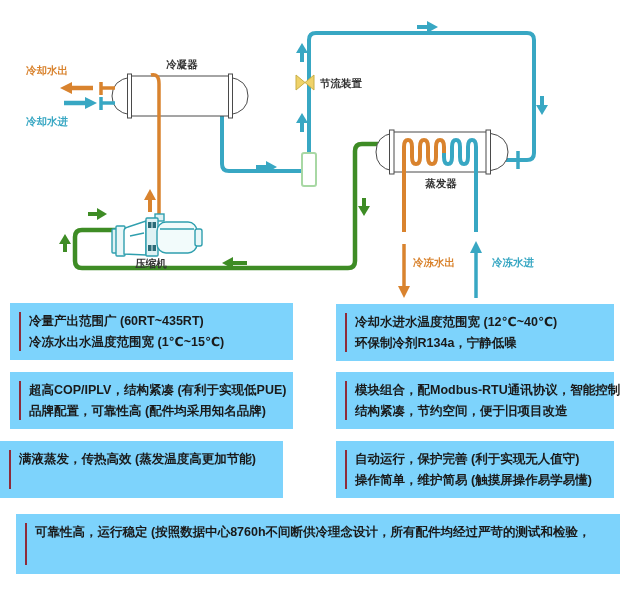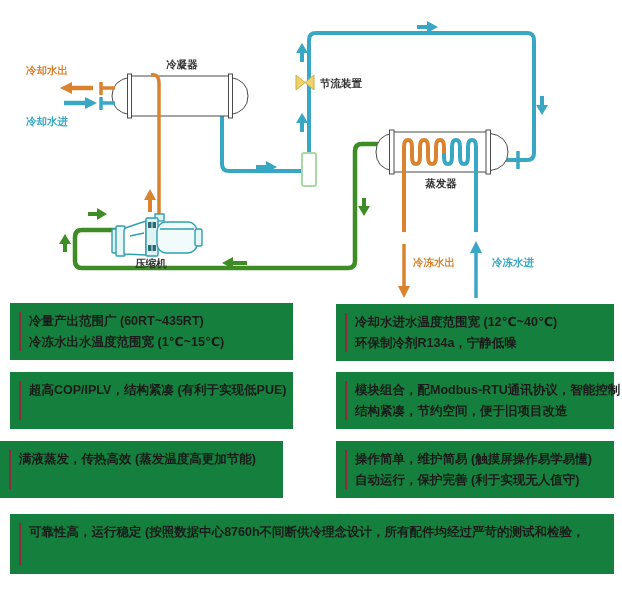--- a/index.html
+++ b/index.html
@@ -17,38 +17,38 @@
   .lbl-cold { font-size:10.5px; fill:#38a7c3; }
   .pipe-hot { stroke:#d9832e; fill:none; }
   .pipe-cold { stroke:#38a7c3; fill:none; }
   .pipe-suction { stroke:#3e8c25; fill:none; }
   .arr-hot { fill:#d9832e; }
   .arr-cold { fill:#38a7c3; }
   .arr-suction { fill:#3e8c25; }
   .vessel { fill:#ffffff; stroke:#4a4a4a; stroke-width:1; }
   .comp { stroke:#2f9fae; stroke-width:1.4; }
   .fbox {
-    position:absolute; background:#15803d;
+    position:absolute; background:#7dd3fc;
     padding:8px 8px 6px 19px;
   }
   .fbox .accent {
     position:absolute; left:9px; top:9px; bottom:9px; width:2px;
     background:#8e2b3a;
   }
   .fbox .line {
     font-size:12.5px; font-weight:bold; color:#1a1a1a;
     line-height:21px; white-space:nowrap;
   }
   .b0 { left:10px;  top:303px; width:283px; height:57px; }
   .b1 { left:336px; top:304px; width:278px; height:57px; }
   .b2 { left:10px;  top:372px; width:283px; height:57px; }
   .b3 { left:336px; top:372px; width:278px; height:57px; }
   .b4 { left:0;  top:441px; width:283px; height:57px; }
   .b5 { left:336px; top:441px; width:278px; height:57px; }
-  .b6 { left:10px;  top:514px; width:604px; height:60px; }
+  .b6 { left:16px;  top:514px; width:604px; height:60px; }
 </style>
 </head>
 <body>
 
 <div class="stage">
 
   <svg width="622" height="300" viewBox="0 0 622 300">
 
     <path class="pipe-suction" stroke-width="4.5" stroke-linejoin="round" d="M378,144 L362,144 Q355,144 355,151 L355,261 Q355,268 348,268 L82,268 Q75,268 75,261 L75,237 Q75,230 82,230 L132,230"></path>
 
@@ -174,37 +174,38 @@
 
     <div class="fbox b1">
       <div class="accent"></div>
       <div class="line">冷却水进水温度范围宽 (12℃~40℃)</div>
       <div class="line">环保制冷剂R134a，宁静低噪</div>
     </div>
 
     <div class="fbox b2">
       <div class="accent"></div>
       <div class="line">超高COP/IPLV，结构紧凑 (有利于实现低PUE)</div>
+      <div class="line">品牌配置，可靠性高 (配件均采用知名品牌)</div>
     </div>
 
     <div class="fbox b3">
       <div class="accent"></div>
       <div class="line">模块组合，配Modbus-RTU通讯协议，智能控制</div>
       <div class="line">结构紧凑，节约空间，便于旧项目改造</div>
     </div>
 
     <div class="fbox b4">
       <div class="accent"></div>
       <div class="line">满液蒸发，传热高效 (蒸发温度高更加节能)</div>
     </div>
 
     <div class="fbox b5">
       <div class="accent"></div>
+      <div class="line">自动运行，保护完善 (利于实现无人值守)</div>
       <div class="line">操作简单，维护简易 (触摸屏操作易学易懂)</div>
-      <div class="line">自动运行，保护完善 (利于实现无人值守)</div>
     </div>
 
     <div class="fbox b6">
       <div class="accent"></div>
       <div class="line">可靠性高，运行稳定 (按照数据中心8760h不间断供冷理念设计，所有配件均经过严苛的测试和检验，</div>
     </div>
 
   </section>
 </div>
 

